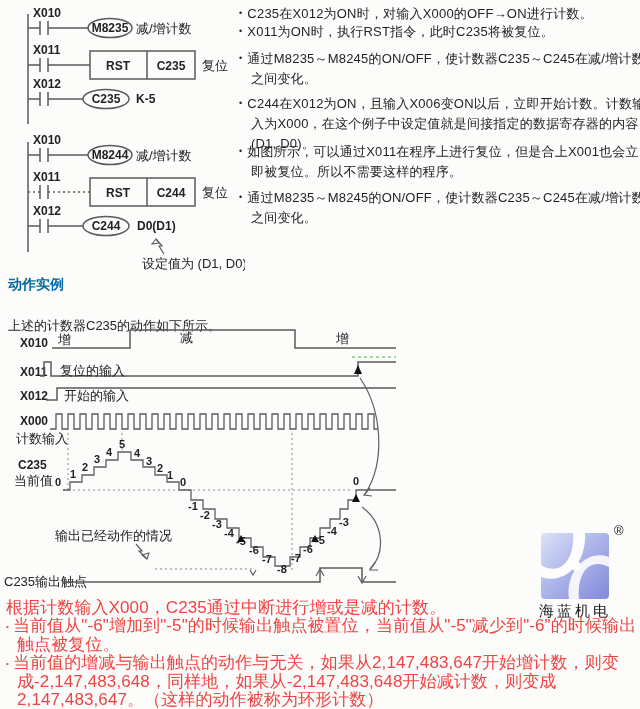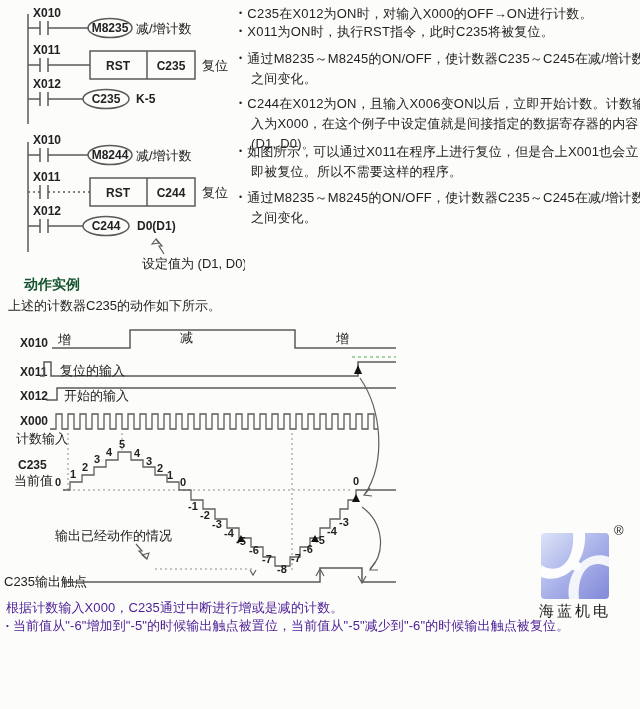--- a/index.html
+++ b/index.html
@@ -10,26 +10,26 @@
   }
   .abs{position:absolute;}
   
   .note{
     position:absolute;left:239px;width:399px;
     font-size:13px;line-height:20px;letter-spacing:0.2px;
     padding-left:12px;text-indent:-12px;color:#242424;
   }
   .note::before{content:"•";font-size:9px;vertical-align:2px;margin-right:5px;}
   
-  .h-strong{position:absolute;left:24px;font-size:14px;font-weight:bold;color:#14532d;}
-  .h-intro{position:absolute;left:8px;font-size:13px;color:#242424;}
+  .h-strong{position:absolute;left:8px;font-size:14px;font-weight:bold;color:#0369a1;}
+  .h-intro{position:absolute;left:8px;font-size:13px;color:#242424;margin-top:20px;}
   
   #bottom-notes{
     position:absolute;left:6px;top:599px;width:632px;
-    font-size:13px;line-height:18px;color:#4c1d95;letter-spacing:0.1px;
+    font-size:17px;line-height:18px;color:#ef4444;letter-spacing:0.1px;
   }
   #bottom-notes .bline{padding-left:0;}
   #bottom-notes .bullet{padding-left:11px;text-indent:-11px;}
   #bottom-notes .bullet::before{content:"•";font-size:8px;vertical-align:2px;margin-right:4px;}
   svg text{font-family:"Liberation Sans", sans-serif;fill:#222;}
   .devlbl{font-size:12px;font-weight:600;}
   .cjk{font-size:13px;font-weight:500;}
   .small-num{font-size:11px;font-weight:600;}
   .wave{stroke:#5a5a5a;stroke-width:1.5;fill:none;}
   .thin{stroke:#5f5f5f;stroke-width:1.2;fill:none;}
@@ -248,13 +248,14 @@
     <path d="M78 46 C58 36 46 52 48 78 L38 78 C34 48 58 28 78 36 Z" fill="#fdfdfd" opacity="0.9"></path>
     <circle cx="45" cy="45" r="5" fill="#fdfdfd"></circle>
   </g>
   <text x="83" y="14" font-size="13" fill="#6b6b6b">®</text>
   <text x="44" y="95" text-anchor="middle" font-size="15" fill="#4f63b8" style="font-family:'DejaVu Serif', serif; letter-spacing:3px;">海蓝机电</text>
 </svg>
 
 <div id="bottom-notes">
   <div class="bline">根据计数输入X000，C235通过中断进行增或是减的计数。</div>
   <div class="bullet">当前值从"-6"增加到"-5"的时候输出触点被置位，当前值从"-5"减少到"-6"的时候输出触点被复位。</div>
+  <div class="bullet">当前值的增减与输出触点的动作与无关，如果从2,147,483,647开始增计数，则变成-2,147,483,648，同样地，如果从-2,147,483,648开始减计数，则变成2,147,483,647。（这样的动作被称为环形计数）</div>
 </div>
 
 </body></html>

